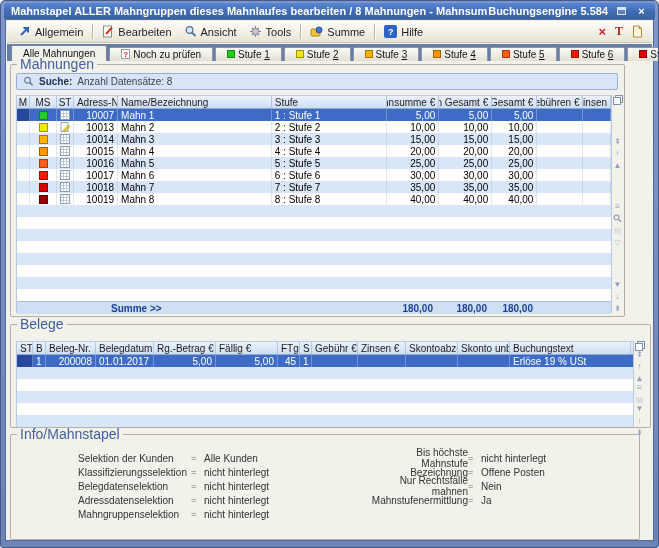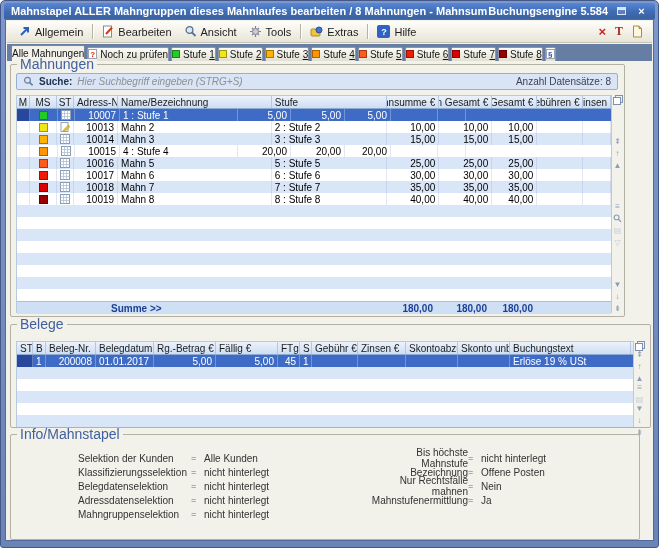--- a/index.html
+++ b/index.html
@@ -25,21 +25,21 @@
   .tbtn { display:flex; align-items:center; gap:4px; padding:2px 6px; border-radius:2px; white-space:nowrap; }
   .tsep { width:1px; height:15px; background:#b7b3a2; margin:0 3px; box-shadow:1px 0 0 rgba(255,255,255,.9); }
   .tright { margin-left:auto; display:flex; align-items:center; gap:9px; padding-right:4px; }
   .tr-x { color:#cc2424; font-size:13px; font-weight:bold; line-height:12px; }
   .tr-t { color:#a8301c; font-size:12px; font-weight:bold; font-family:"Liberation Serif",serif; }
   .help-badge { display:inline-flex; align-items:center; justify-content:center; width:13px; height:13px;
     background:#2f62c4; border-radius:2px; color:#fff; font-weight:bold; font-size:9px; }
   
   .tabbar { position:absolute; top:24px; left:1px; right:1px; height:17px; background:#677ea4;
     display:flex; align-items:flex-end; padding-left:4px; gap:2px; font-size:10px; }
-  .tab { display:flex; align-items:center; gap:3px; padding:0 0 1px; height:14px;
+  .tab { display:flex; align-items:center; gap:3px; padding:0 11px 1px; height:14px;
     background:linear-gradient(#fcfcf8,#e2e0d2); border:1px solid #8d96a6; border-bottom:none;
     border-radius:2px 2px 0 0; color:#141414; white-space:nowrap; }
   .tab.active { background:#f2f1ea; height:16px; border-color:#76849c; }
   .tab .sq { display:inline-block; width:8px; height:8px; border:1px solid rgba(0,0,0,.35); }
   .tab .mini { display:inline-flex; align-items:center; justify-content:center; width:9px; height:10px;
     background:#fff; border:1px solid #9aa2b2; font-size:8px; font-weight:bold; line-height:9px; }
   .mini.q { color:#d42a12; }
   .mini.law { color:#2a50b4; }
   .content { position:absolute; top:41px; left:1px; right:1px; bottom:1px; background:#f2f1ea; }
   
@@ -162,21 +162,21 @@
         <span>Tools</span>
       </span>
       <span class="tsep"></span>
       <span class="tbtn">
         <span>
             <svg width="13" height="13" viewBox="0 0 13 13">
               <rect x="1" y="4" width="9" height="7" rx="1" fill="#f2c43e" stroke="#b08a1e"></rect>
               <circle cx="9" cy="5" r="3" fill="#3f74d4" stroke="#274f9e"></circle>
             </svg>
           </span>
-        <span>Extras</span>
+        <span>Summe</span>
       </span>
       <span class="tsep"></span>
       <span class="tbtn">
         <span class="help-badge">
             <span>?</span>
           </span>
         <span>Hilfe</span>
       </span>
       <span class="tright">
         <span class="tr-x">×</span>
@@ -241,21 +241,20 @@
         <span class="glabel">Mahnungen</span>
 
         <div class="searchbar">
           <span>
               <svg width="11" height="11" viewBox="0 0 11 11">
                 <circle cx="4.5" cy="4.2" r="2.9" fill="none" stroke="#6b7f9f" stroke-width="1.2"></circle>
                 <path d="M6.6 6.4 L9.6 9.4" stroke="#6b7f9f" stroke-width="1.5"></path>
               </svg>
             </span>
           <span class="slabel">Suche:</span>
-          <input class="search" type="text" placeholder="Hier Suchbegriff eingeben (STRG+S)" style="">
           <span class="scount">Anzahl Datensätze: 8</span>
         </div>
 
         <div class="gridbox m-grid">
           <div class="thead">
             <span class="c cm0 ctr">M</span>
             <span class="c cm1 ctr">MS</span>
             <span class="c cm2 ctr">ST</span>
             <span class="c cm3">Adress-Nr.</span>
             <span class="c cm4">Name/Bezeichnung</span>
@@ -274,20 +273,21 @@
                 </span>
                 <span class="c cm2 ctr">
                   <span>
                     <svg width="10" height="10" viewBox="0 0 10 10">
                       <rect x="0.5" y="0.5" width="9" height="9" fill="#fff" stroke="#8a9ab0"></rect>
                       <path d="M0.5 3.5h9 M0.5 6.5h9 M3.5 0.5v9 M6.5 0.5v9" stroke="#aebfd6" stroke-width="0.8"></path>
                     </svg>
                   </span>
                 </span>
                 <span class="c cm3 num">10007</span>
+                <span class="c cm4">Mahn 1</span>
                 <span class="c cm5">1 : Stufe 1</span>
                 <span class="c cm6 num">5,00</span>
                 <span class="c cm7 num">5,00</span>
                 <span class="c cm8 num">5,00</span>
                 <span class="c cm9"></span>
                 <span class="c cm10"></span>
               </div>
               <div class="trow">
                 <span class="c cm0 ctr"></span>
                 <span class="c cm1 ctr">
@@ -339,20 +339,21 @@
                 </span>
                 <span class="c cm2 ctr">
                   <span>
                     <svg width="10" height="10" viewBox="0 0 10 10">
                       <rect x="0.5" y="0.5" width="9" height="9" fill="#fff" stroke="#8a9ab0"></rect>
                       <path d="M0.5 3.5h9 M0.5 6.5h9 M3.5 0.5v9 M6.5 0.5v9" stroke="#aebfd6" stroke-width="0.8"></path>
                     </svg>
                   </span>
                 </span>
                 <span class="c cm3 num">10015</span>
+                <span class="c cm4">Mahn 4</span>
                 <span class="c cm5">4 : Stufe 4</span>
                 <span class="c cm6 num">20,00</span>
                 <span class="c cm7 num">20,00</span>
                 <span class="c cm8 num">20,00</span>
                 <span class="c cm9"></span>
                 <span class="c cm10"></span>
               </div>
               <div class="trow alt">
                 <span class="c cm0 ctr"></span>
                 <span class="c cm1 ctr">

